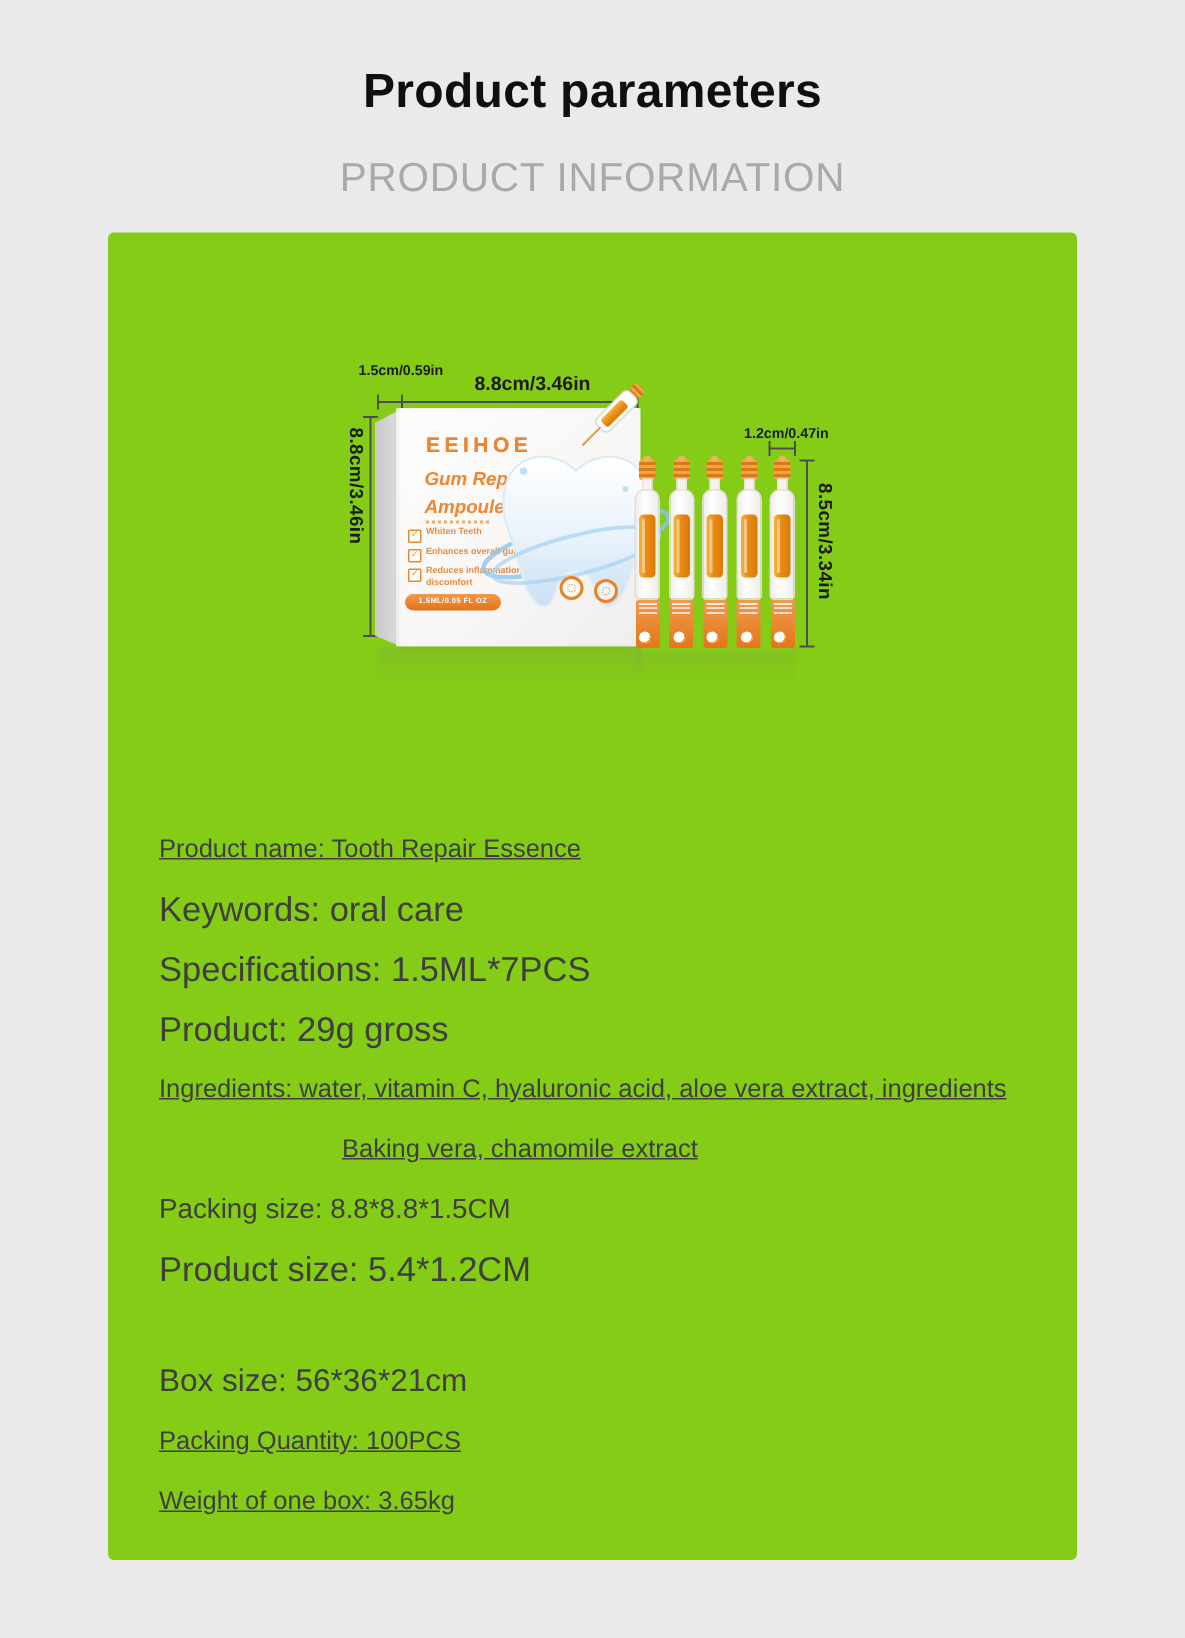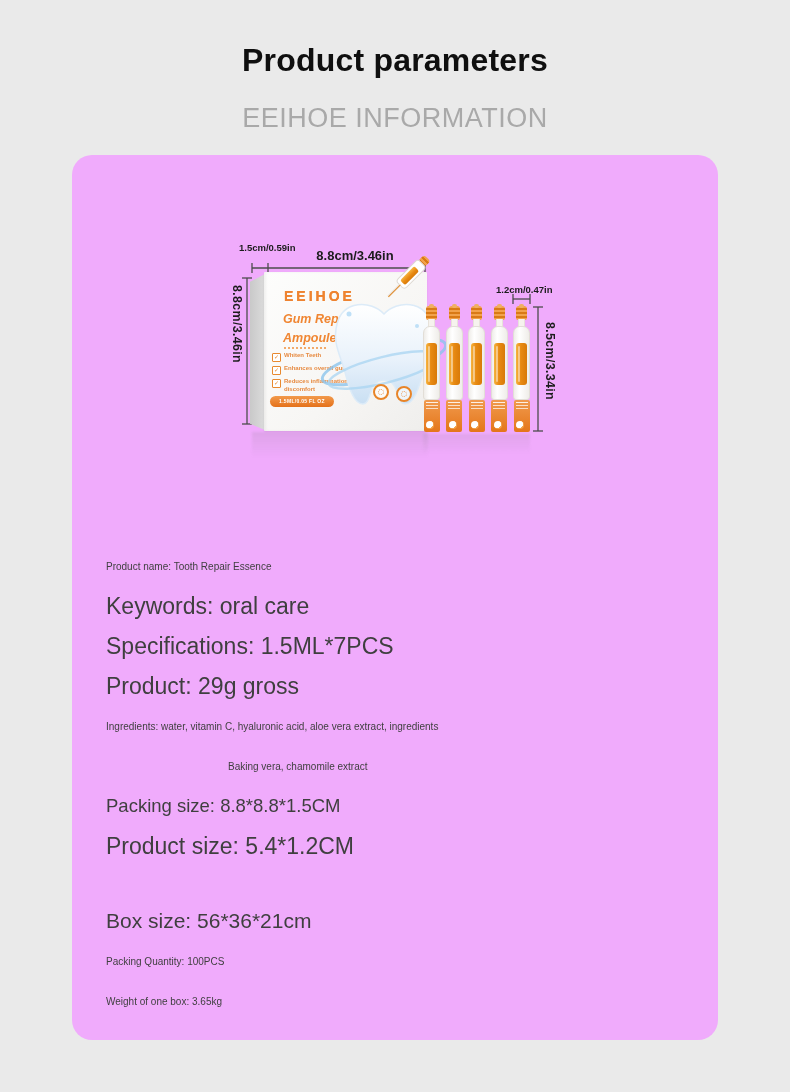--- a/index.html
+++ b/index.html
@@ -14,21 +14,21 @@
     position:absolute;top:42px;left:0;width:790px;text-align:center;
     font-size:32px;font-weight:700;color:#0f0f0f;letter-spacing:.2px;
   }
   .page-subtitle{
     position:absolute;top:103px;left:0;width:790px;text-align:center;
     font-size:27px;font-weight:400;color:#a9a9a9;letter-spacing:.5px;
   }
   
   .card{
     position:absolute;left:72px;top:155px;width:646px;height:885px;
-    background:#f0abfc;border-radius:20px;
+    background:#84cc16;border-radius:4px;
   }
   
   .figure{position:absolute;left:0;top:0;width:646px;height:330px;}
   .dim-svg{position:absolute;left:0;top:0;pointer-events:none;}
   .dim-label{position:absolute;font-weight:700;color:#1c1c1c;white-space:nowrap;}
   .dim-sm{font-size:9.5px;}
   .dim-lg{font-size:13px;}
   .dim-vert{writing-mode:vertical-rl;letter-spacing:.3px;}
   .lbl-depth{left:167px;top:87px;}
   .lbl-width{left:213px;top:93px;width:140px;text-align:center;}
@@ -166,31 +166,31 @@
     background:linear-gradient(180deg,rgba(120,120,120,.12),rgba(120,120,120,0));
     filter:blur(1px);
   }
 
   
   .spec-list{position:absolute;left:34px;top:391px;width:578px;}
   .spec-line{
     height:40px;display:flex;align-items:center;
     color:#3f3f3f;white-space:nowrap;
   }
-  .em-sm{font-size:10px;}
+  .em-sm{font-size:17px;text-decoration:underline;}
   .em-md{font-size:23px;}
   .em-lg{font-size:18.5px;}
   .em-xl{font-size:21px;margin-top:35px;}
   .centered{padding-left:122px;}
 </style>
 </head>
 <body>
 
 <div class="page-title">Product parameters</div>
-<div class="page-subtitle">EEIHOE INFORMATION</div>
+<div class="page-subtitle">PRODUCT INFORMATION</div>
 
 <div class="card">
 
   <div class="figure">
 
     <svg class="dim-svg" width="646" height="330">
       <g stroke="#4c4c4c" stroke-width="1.3" fill="none">
 
         <path d="M180,113 H353"></path>
         <path d="M180,108 V118"></path>

